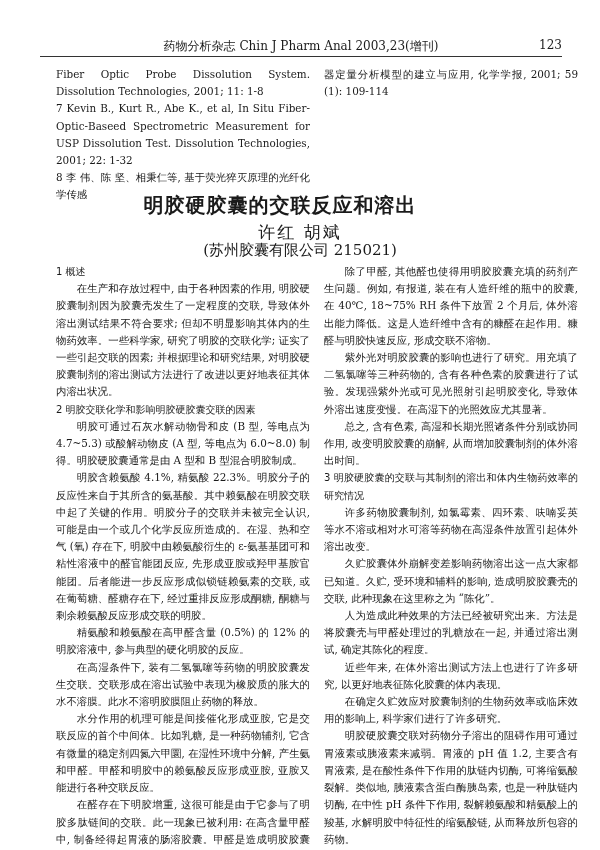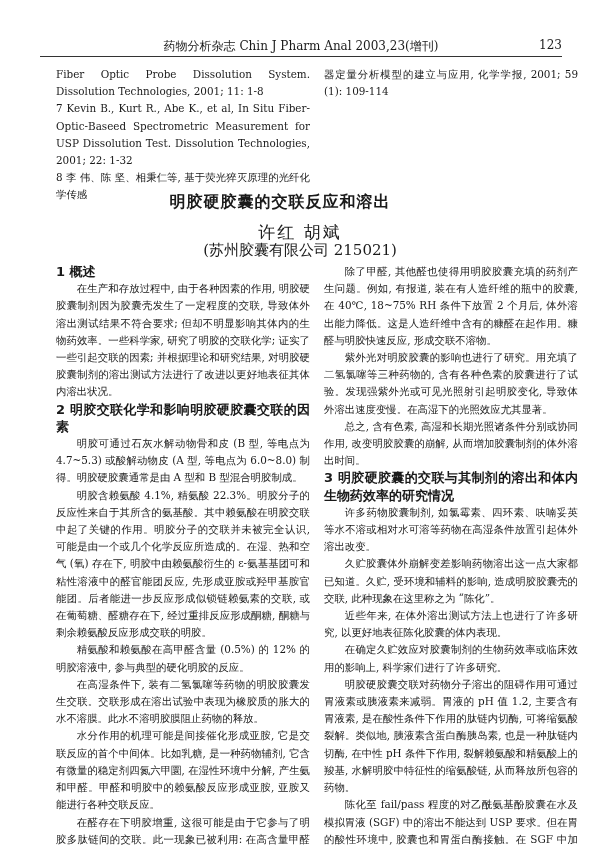--- a/index.html
+++ b/index.html
@@ -11,23 +11,23 @@
   .running-head .pg { position:absolute; right:0; top:0;text-align:center; }
   .rule { position:absolute; top:56px; left:40px; width:522px; height:1.4px; background:#333; }
   .col { position:absolute; width:254px; font-size:10.4px; line-height:17.2px; text-align:justify;margin-left:16px; }
   .col.left { left:40px; }
   .col.right { left:308px; }
   .refs { top:66px; }
   .body { top:263px; }
   .col p { margin:0; }
   .ref { text-indent:0; }
   .para { text-indent:2em; }
-  .h { font-family:"DejaVu Sans","Liberation Sans",sans-serif; font-weight:bold; font-size:13px; }
+  .h { font-family:"DejaVu Sans","Liberation Sans",sans-serif; font-weight:normal; font-size:10px; }
   .title { position:absolute; top:192px; left:0; width:560px; text-align:center;
-           font-family:Liberation Sans, sans-serif; font-weight:bold; font-size:16px; letter-spacing:1px; }
+           font-family:Liberation Sans, sans-serif; font-weight:bold; font-size:20px; letter-spacing:1px; }
   .authors { position:absolute; top:221px; left:0; width:600px; text-align:center;
              font-size:17px; letter-spacing:2px; }
   .affil { position:absolute; top:241px; left:0; width:600px; text-align:center; font-size:15px; }
 </style>
 </head>
 <body>
 
 <div class="running-head">
   <span class="jt">药物分析杂志 Chin J Pharm Anal 2003,23(增刊)</span>
   <span class="pg">123</span>
@@ -59,17 +59,18 @@
   <p class="para">在醛存在下明胶增重, 这很可能是由于它参与了明胶多肽链间的交联。此一现象已被利用: 在高含量甲醛中, 制备经得起胃液的肠溶胶囊。甲醛是造成明胶胶囊不溶的主要的交联剂, 它可和明胶中赖氨酸上的 ε-氨基和精氨酸上的胍基反应。</p>
 </div>
 
 <div class="col right body">
   <p class="para">除了甲醛, 其他醛也使得用明胶胶囊充填的药剂产生问题。例如, 有报道, 装在有人造纤维的瓶中的胶囊, 在 40℃, 18~75% RH 条件下放置 2 个月后, 体外溶出能力降低。这是人造纤维中含有的糠醛在起作用。糠醛与明胶快速反应, 形成交联不溶物。</p>
   <p class="para">紫外光对明胶胶囊的影响也进行了研究。用充填了二氢氯噻等三种药物的, 含有各种色素的胶囊进行了试验。发现强紫外光或可见光照射引起明胶变化, 导致体外溶出速度变慢。在高湿下的光照效应尤其显著。</p>
   <p class="para">总之, 含有色素, 高湿和长期光照诸条件分别或协同作用, 改变明胶胶囊的崩解, 从而增加胶囊制剂的体外溶出时间。</p>
   <p class="h">3  明胶硬胶囊的交联与其制剂的溶出和体内生物药效率的研究情况</p>
   <p class="para">许多药物胶囊制剂, 如氯霉素、四环素、呋喃妥英等水不溶或相对水可溶等药物在高湿条件放置引起体外溶出改变。</p>
   <p class="para">久贮胶囊体外崩解变差影响药物溶出这一点大家都已知道。久贮, 受环境和辅料的影响, 造成明胶胶囊壳的交联, 此种现象在这里称之为 “陈化”。</p>
+  <p class="para">人为造成此种效果的方法已经被研究出来。方法是将胶囊壳与甲醛处理过的乳糖放在一起, 并通过溶出测试, 确定其陈化的程度。</p>
   <p class="para">近些年来, 在体外溶出测试方法上也进行了许多研究, 以更好地表征陈化胶囊的体内表现。</p>
   <p class="para">在确定久贮效应对胶囊制剂的生物药效率或临床效用的影响上, 科学家们进行了许多研究。</p>
   <p class="para">明胶硬胶囊交联对药物分子溶出的阻碍作用可通过胃液素或胰液素来减弱。胃液的 pH 值 1.2, 主要含有胃液素, 是在酸性条件下作用的肽链内切酶, 可将缩氨酸裂解。类似地, 胰液素含蛋白酶胰岛素, 也是一种肽链内切酶, 在中性 pH 条件下作用, 裂解赖氨酸和精氨酸上的羧基, 水解明胶中特征性的缩氨酸链, 从而释放所包容的药物。</p>
   <p class="para">陈化至 fail/pass 程度的对乙酰氨基酚胶囊在水及模拟胃液 (SGF) 中的溶出不能达到 USP 要求。但在胃的酸性环境中, 胶囊也和胃蛋白酶接触。在 SGF 中加入胃蛋白酶</p>
 </div>
 
 </body></html>

